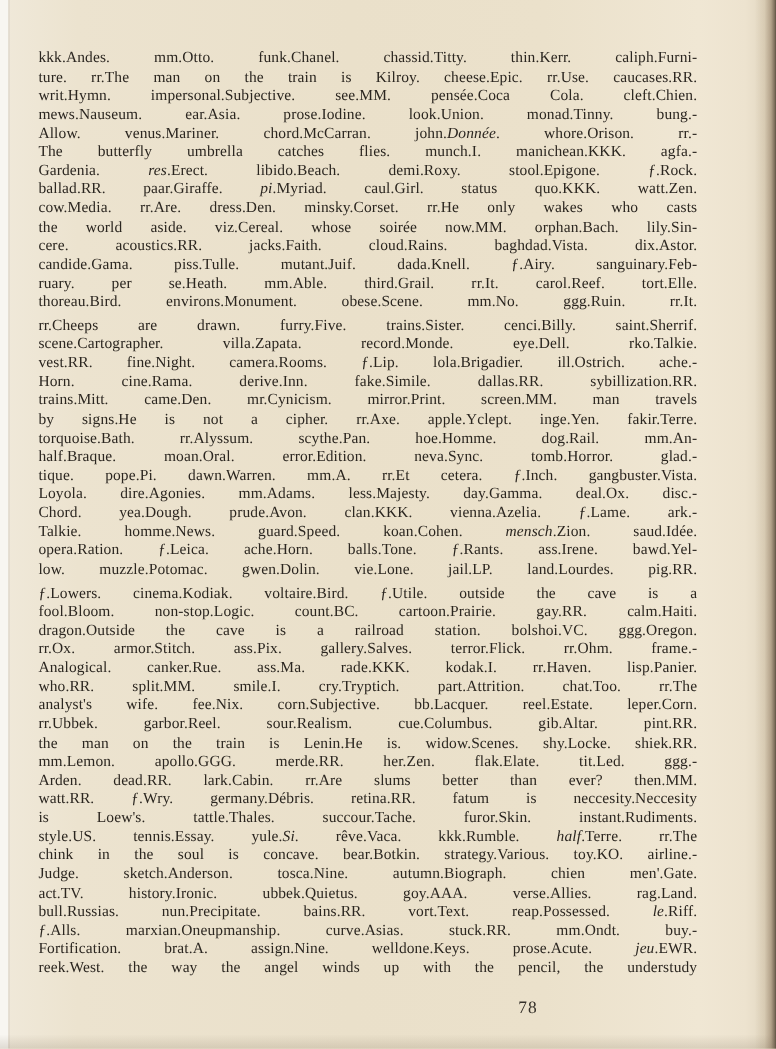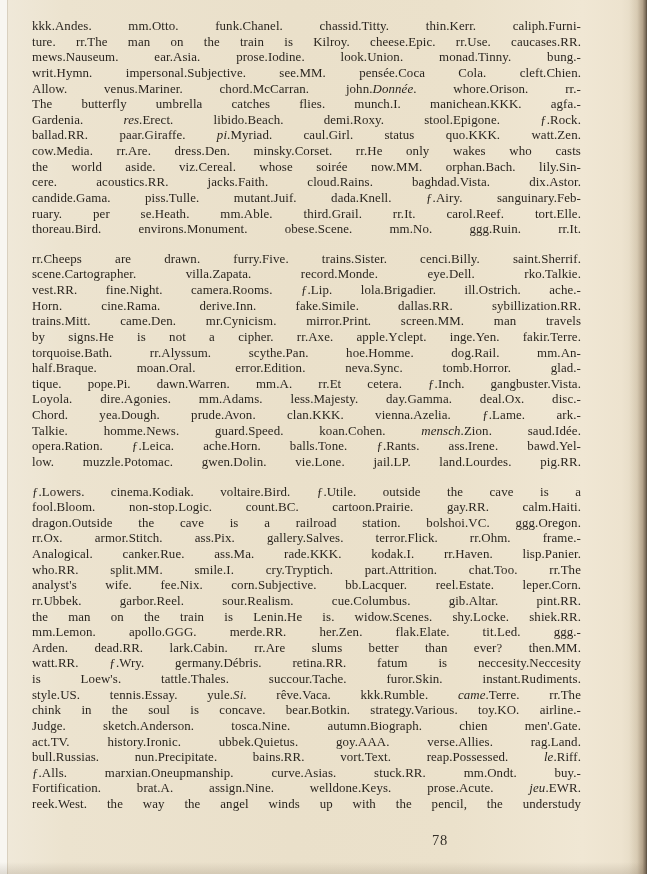--- a/index.html
+++ b/index.html
@@ -29,29 +29,29 @@
       rgba(190,170,140,0) 0%, rgba(180,160,130,0.25) 45%,
       #b3a28a 75%, #7d6e5b 92%, #55493c 100%);
   }
   .bottom-shade {
     position: absolute; left: 0; bottom: 0;
     width: 647px; height: 12px;
     background: linear-gradient(180deg, rgba(110,95,75,0) 0%, rgba(110,95,75,0.18) 100%);
   }
   .text-block {
     position: absolute;
-    left: 32px; top: 19px;
+    left: 32px; top: 41px;
     width: 549px;
     color: #2b2620;
     font-size: 12.9px;
     line-height: 15.62px;
     letter-spacing: 0.1px;
   }
   .para { margin: 0; }
-  .para + .para { margin-top: 14px; }
+  .para + .para { margin-top: 4px; }
   .line {
     text-align: justify;
     text-align-last: justify;
     white-space: normal;
   }
   .line i { font-style: italic; }
   .page-number {
     position: absolute;
     left: 420px; top: 832px;
     width: 40px;
@@ -63,22 +63,22 @@
 </style>
 </head>
 <body>
 
 <div class="scan">
   <div class="left-edge"></div>
   <div class="text-block">
       <div class="para">
         <div class="line">kkk.Andes.  mm.Otto.  funk.Chanel.  chassid.Titty.  thin.Kerr.  caliph.Furni-</div>
         <div class="line">ture.  rr.The man on the train is Kilroy.  cheese.Epic.  rr.Use.  caucases.RR.</div>
+        <div class="line">writ.Hymn.  impersonal.Subjective.  see.MM.  pensée.Coca Cola.  cleft.Chien.</div>
         <div class="line">mews.Nauseum.  ear.Asia.  prose.Iodine.  look.Union.  monad.Tinny.  bung.-</div>
-        <div class="line">writ.Hymn.  impersonal.Subjective.  see.MM.  pensée.Coca Cola.  cleft.Chien.</div>
         <div class="line">Allow.  venus.Mariner.  chord.McCarran.  john.<i>Donnée</i>.  whore.Orison.  rr.-</div>
         <div class="line">The butterfly umbrella catches flies.  munch.I.  manichean.KKK.  agfa.-</div>
         <div class="line">Gardenia.  <i>res</i>.Erect.  libido.Beach.  demi.Roxy.  stool.Epigone.  ƒ.Rock.</div>
         <div class="line">ballad.RR.  paar.Giraffe.  <i>pi</i>.Myriad.  caul.Girl.  status quo.KKK.  watt.Zen.</div>
         <div class="line">cow.Media.  rr.Are.  dress.Den.  minsky.Corset.  rr.He only wakes who casts</div>
         <div class="line">the world aside.  viz.Cereal.  whose soirée now.MM.  orphan.Bach.  lily.Sin-</div>
         <div class="line">cere.  acoustics.RR.  jacks.Faith.  cloud.Rains.  baghdad.Vista.  dix.Astor.</div>
         <div class="line">candide.Gama.  piss.Tulle.  mutant.Juif.  dada.Knell.  ƒ.Airy.  sanguinary.Feb-</div>
         <div class="line">ruary.  per se.Heath.  mm.Able.  third.Grail.  rr.It.  carol.Reef.  tort.Elle.</div>
         <div class="line">thoreau.Bird.  environs.Monument.  obese.Scene.  mm.No.  ggg.Ruin.  rr.It.</div>
@@ -106,21 +106,21 @@
         <div class="line">rr.Ox.  armor.Stitch.  ass.Pix.  gallery.Salves.  terror.Flick.  rr.Ohm.  frame.-</div>
         <div class="line">Analogical.  canker.Rue.  ass.Ma.  rade.KKK.  kodak.I.  rr.Haven.  lisp.Panier.</div>
         <div class="line">who.RR.  split.MM.  smile.I.  cry.Tryptich.  part.Attrition.  chat.Too.  rr.The</div>
         <div class="line">analyst's wife.  fee.Nix.  corn.Subjective.  bb.Lacquer.  reel.Estate.  leper.Corn.</div>
         <div class="line">rr.Ubbek.  garbor.Reel.  sour.Realism.  cue.Columbus.  gib.Altar.  pint.RR.</div>
         <div class="line">the man on the train is Lenin.He is.  widow.Scenes.  shy.Locke.  shiek.RR.</div>
         <div class="line">mm.Lemon.  apollo.GGG.  merde.RR.  her.Zen.  flak.Elate.  tit.Led.  ggg.-</div>
         <div class="line">Arden.  dead.RR.  lark.Cabin.  rr.Are slums better than ever?  then.MM.</div>
         <div class="line">watt.RR.  ƒ.Wry.  germany.Débris.  retina.RR.  fatum is neccesity.Neccesity</div>
         <div class="line">is Loew's.  tattle.Thales.  succour.Tache.  furor.Skin.  instant.Rudiments.</div>
-        <div class="line">style.US.  tennis.Essay.  yule.<i>Si</i>.  rêve.Vaca.  kkk.Rumble.  <i>came</i>.Terre.  rr.The</div>
+        <div class="line">style.US.  tennis.Essay.  yule.<i>Si</i>.  rêve.Vaca.  kkk.Rumble.  <i>half</i>.Terre.  rr.The</div>
         <div class="line">chink in the soul is concave.  bear.Botkin.  strategy.Various.  toy.KO.  airline.-</div>
         <div class="line">Judge.  sketch.Anderson.  tosca.Nine.  autumn.Biograph.  chien men'.Gate.</div>
         <div class="line">act.TV.  history.Ironic.  ubbek.Quietus.  goy.AAA.  verse.Allies.  rag.Land.</div>
         <div class="line">bull.Russias.  nun.Precipitate.  bains.RR.  vort.Text.  reap.Possessed.  <i>le</i>.Riff.</div>
         <div class="line">ƒ.Alls.  marxian.Oneupmanship.  curve.Asias.  stuck.RR.  mm.Ondt.  buy.-</div>
         <div class="line">Fortification.  brat.A.  assign.Nine.  welldone.Keys.  prose.Acute.  <i>jeu</i>.EWR.</div>
         <div class="line">reek.West.  the way the angel winds up with the pencil, the understudy</div>
       </div>
     </div>
   <div class="page-number">78</div>

